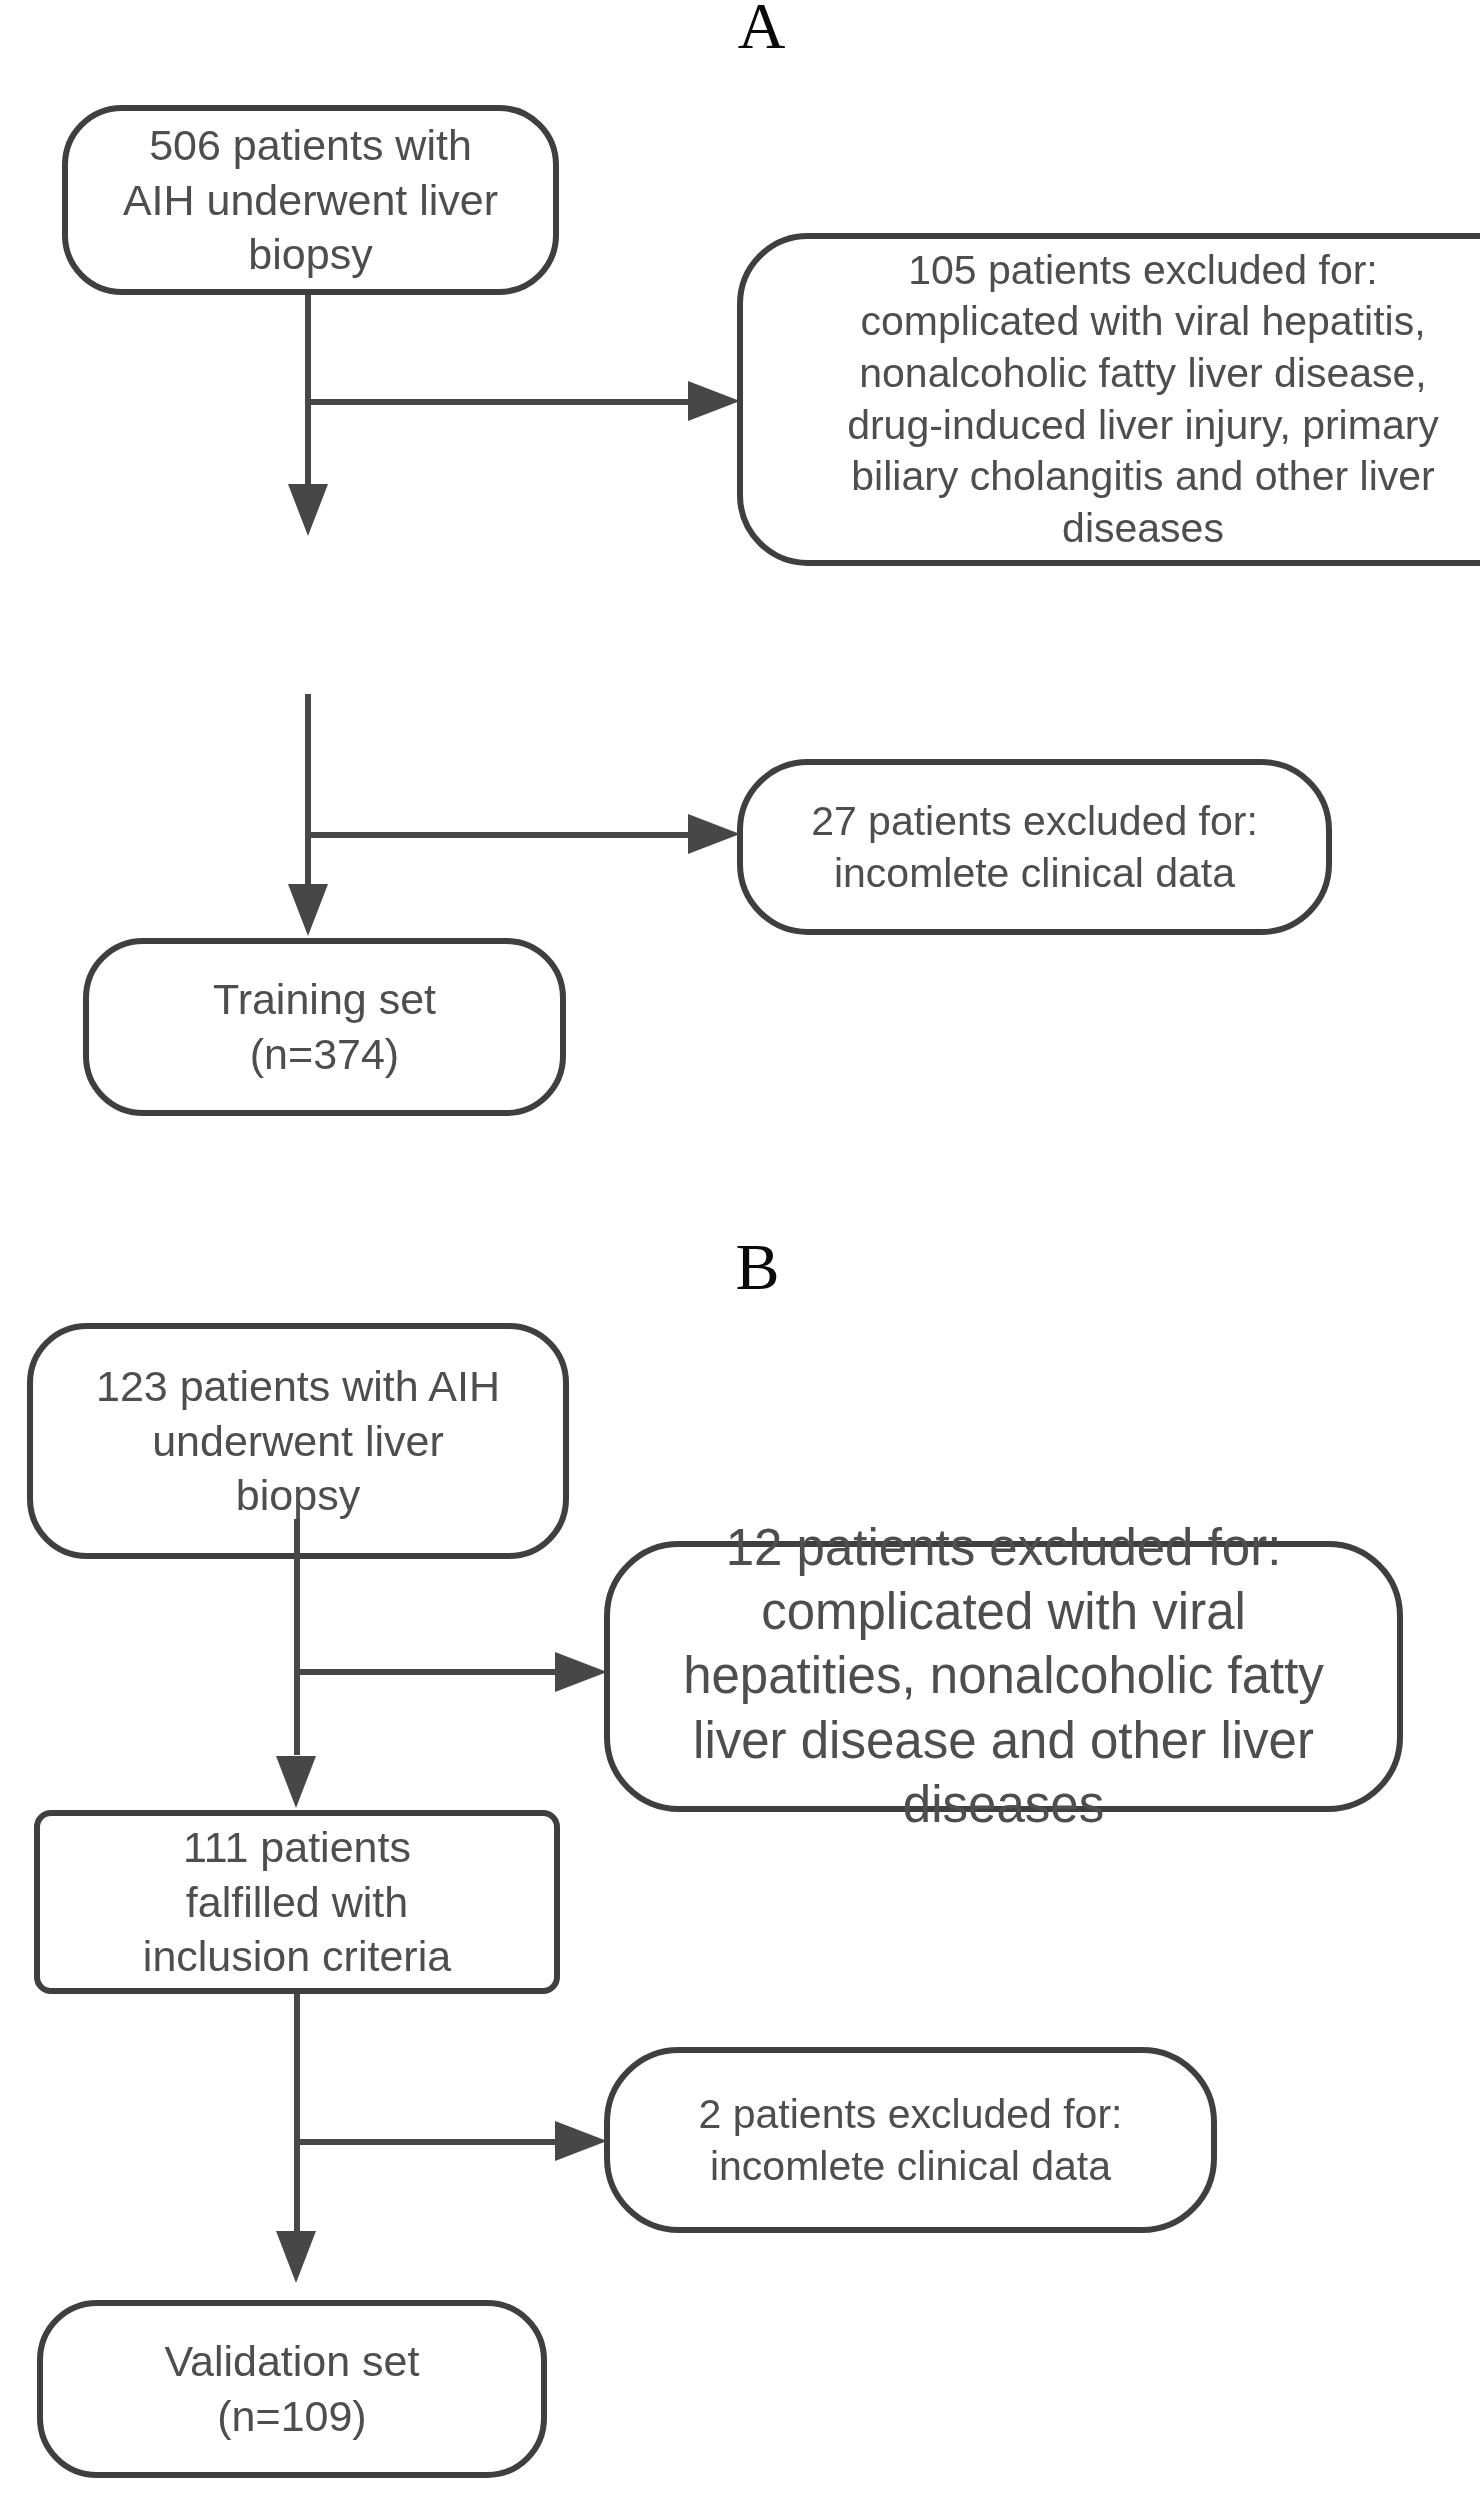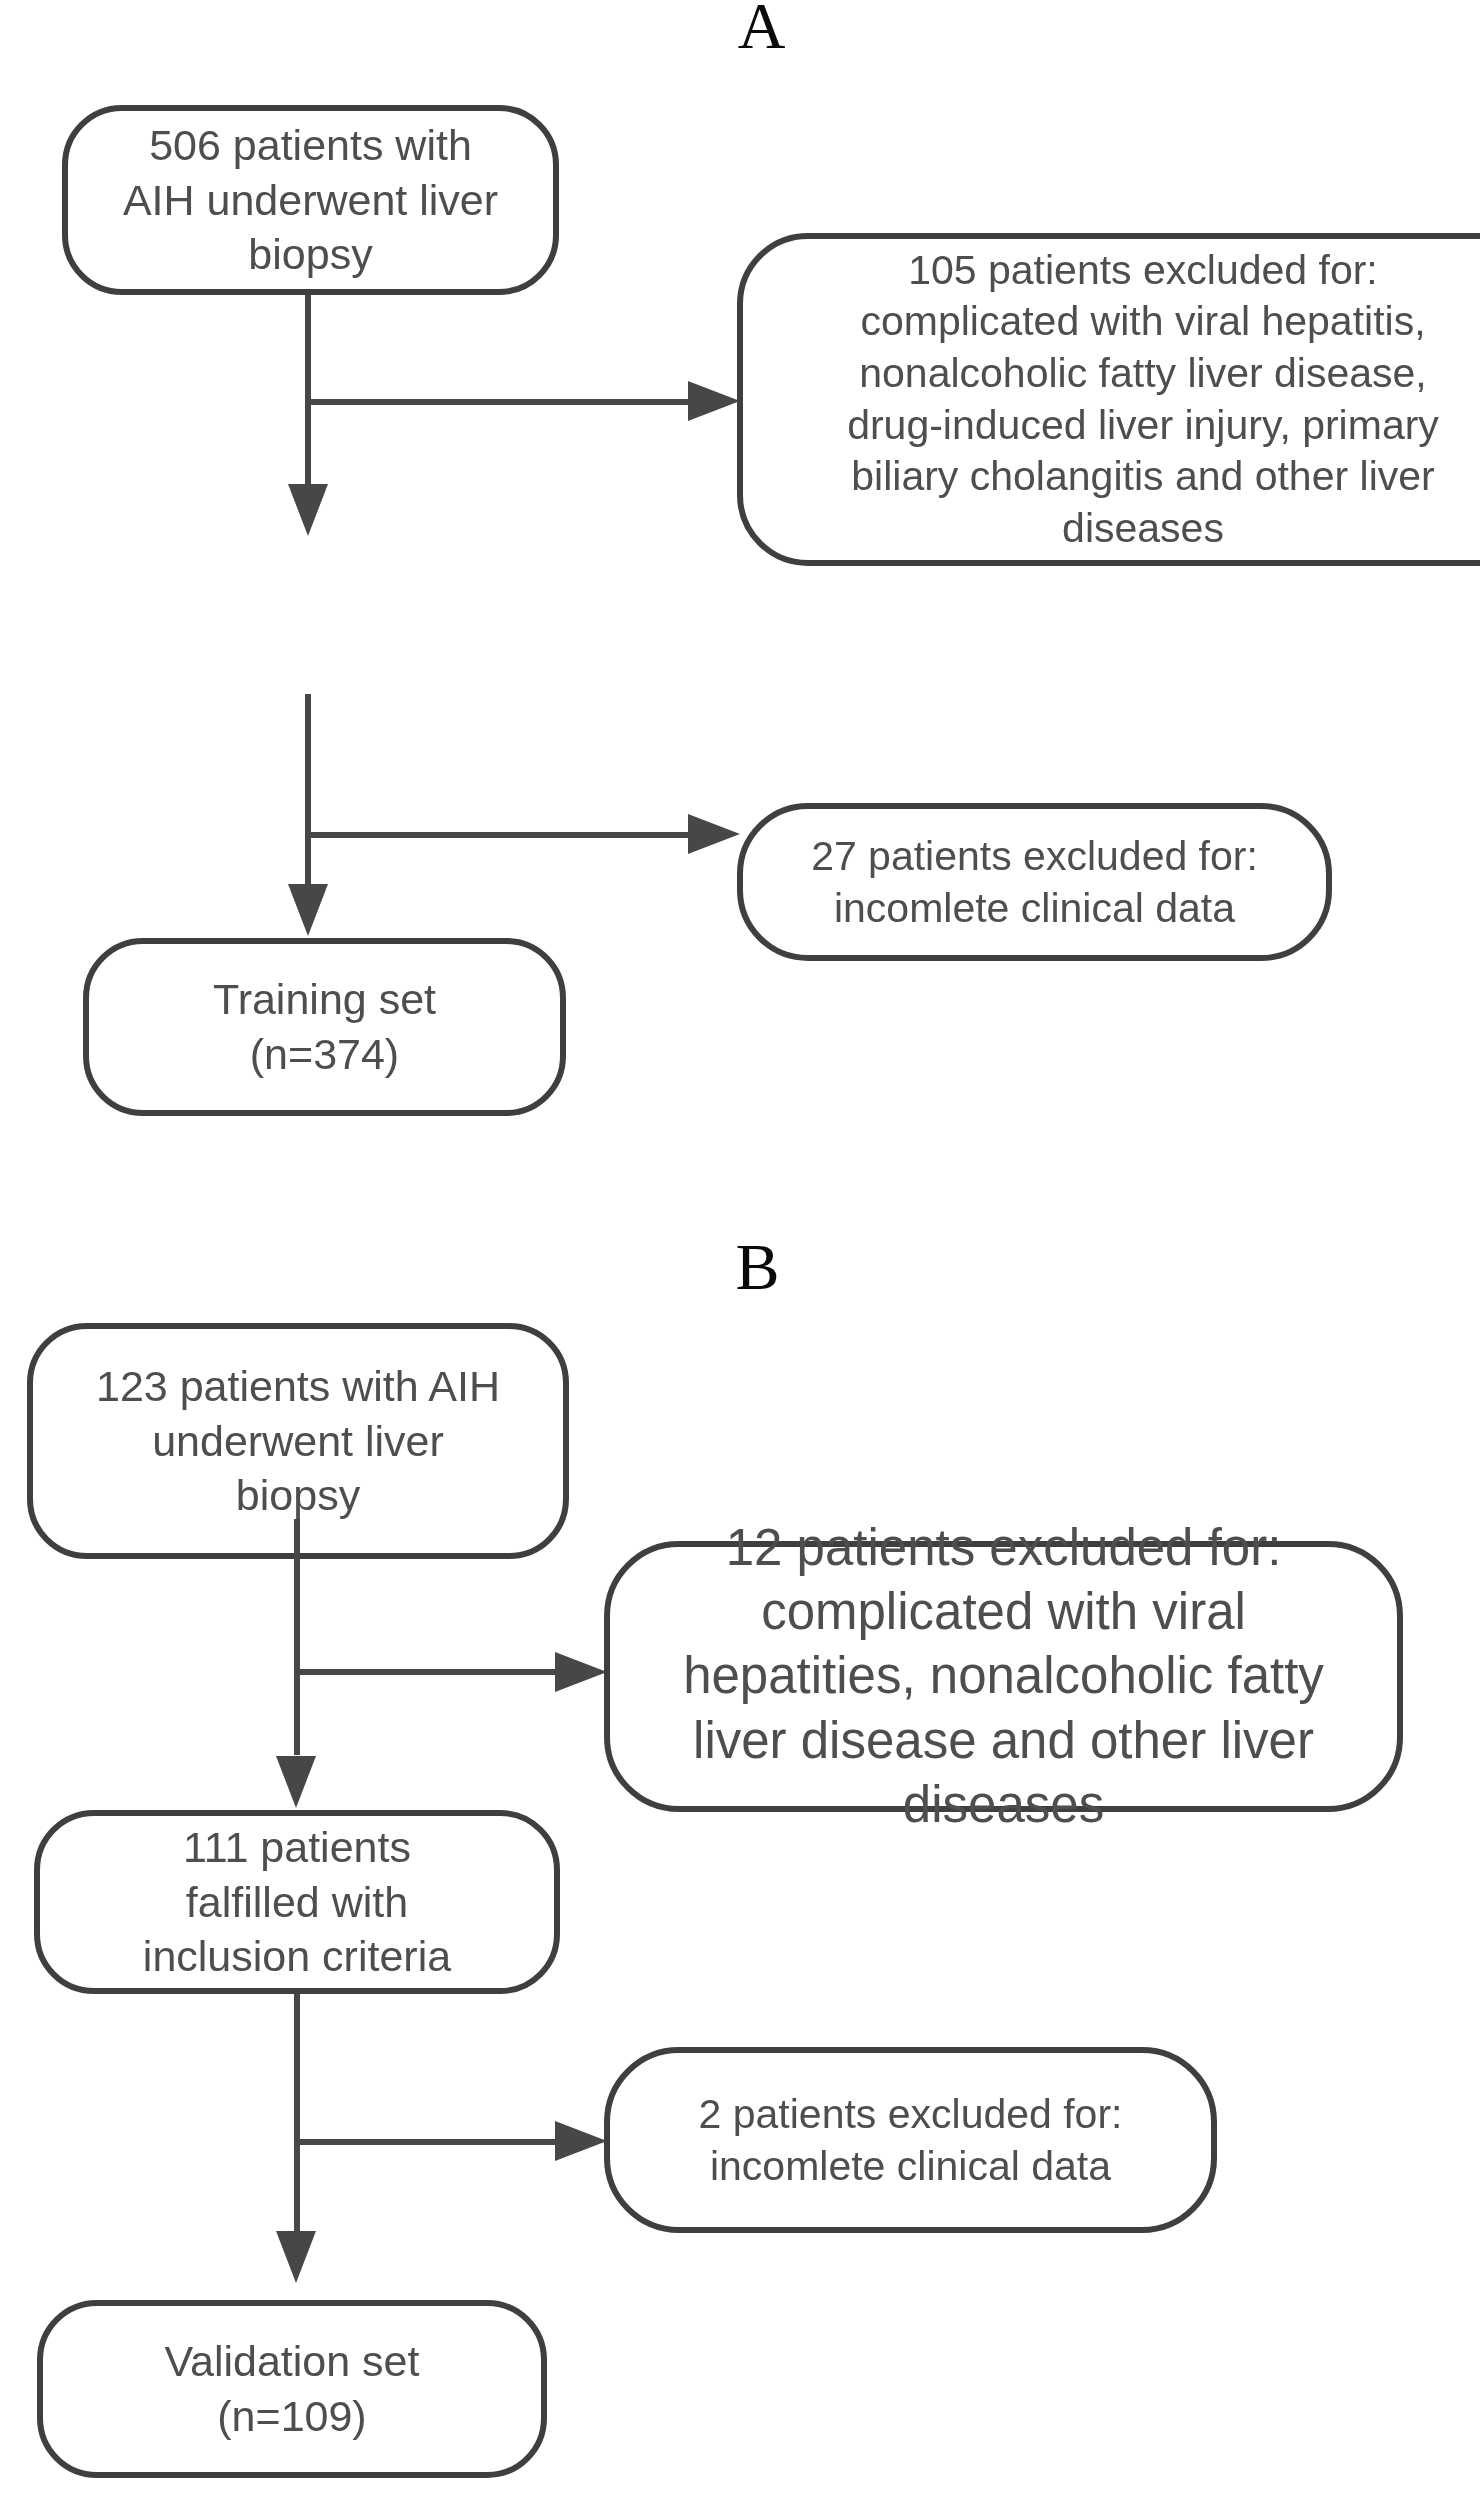--- a/index.html
+++ b/index.html
@@ -90,21 +90,21 @@
 biliary cholangitis and other liver
 diseases</div>
 
 
   <div class="vline" style="left:305px; top:694px; height:190px;"></div>
   <div class="head-down" style="left:288px; top:884px;"></div>
 
   <div class="hline" style="left:308px; top:832px; width:380px;"></div>
   <div class="head-right" style="left:688px; top:814px;"></div>
 
-  <div class="node" style="left:737px; top:759px; width:595px; height:158px; border-radius:71px;margin-top:44px;">27 patients excluded for:
+  <div class="node" style="left:737px; top:759px; width:595px; height:176px; border-radius:71px;">27 patients excluded for:
 incomlete clinical data</div>
 
   <div class="node" style="left:67px; top:938px; width:483px; height:178px; font-size:43px;margin-left:16px;">Training set
 (n=374)</div>
 
   <div class="panel-label" style="left:722px; top:1234px; width:71px;">B</div>
 
   <div class="node" style="left:27px; top:1323px; width:542px; height:236px; font-size:43px;">123 patients with AIH
 underwent liver
 biopsy</div>
@@ -114,21 +114,21 @@
 
   <div class="hline" style="left:297px; top:1669px; width:258px;"></div>
   <div class="head-right" style="left:555px; top:1652px;"></div>
 
   <div class="node" style="left:604px; top:1541px; width:799px; height:271px; font-size:51px; line-height:1.26; border-radius:75px;">12 patients excluded for:
 complicated with viral
 hepatities, nonalcoholic fatty
 liver disease and other liver
 diseases</div>
 
-  <div class="node" style="left:34px; top:1810px; width:526px; height:184px; font-size:43px;">111 patients
+  <div class="node" style="left:34px; top:1810px; width:526px; height:184px; font-size:43px;border-radius:17px;">111 patients
 falfilled with
 inclusion criteria</div>
 
   <div class="vline" style="left:294px; top:1994px; height:237px;"></div>
   <div class="head-down" style="left:276px; top:2231px;"></div>
 
   <div class="hline" style="left:297px; top:2139px; width:258px;"></div>
   <div class="head-right" style="left:555px; top:2121px;"></div>
 
   <div class="node" style="left:604px; top:2047px; width:613px; height:186px; border-radius:75px;">2 patients excluded for:

